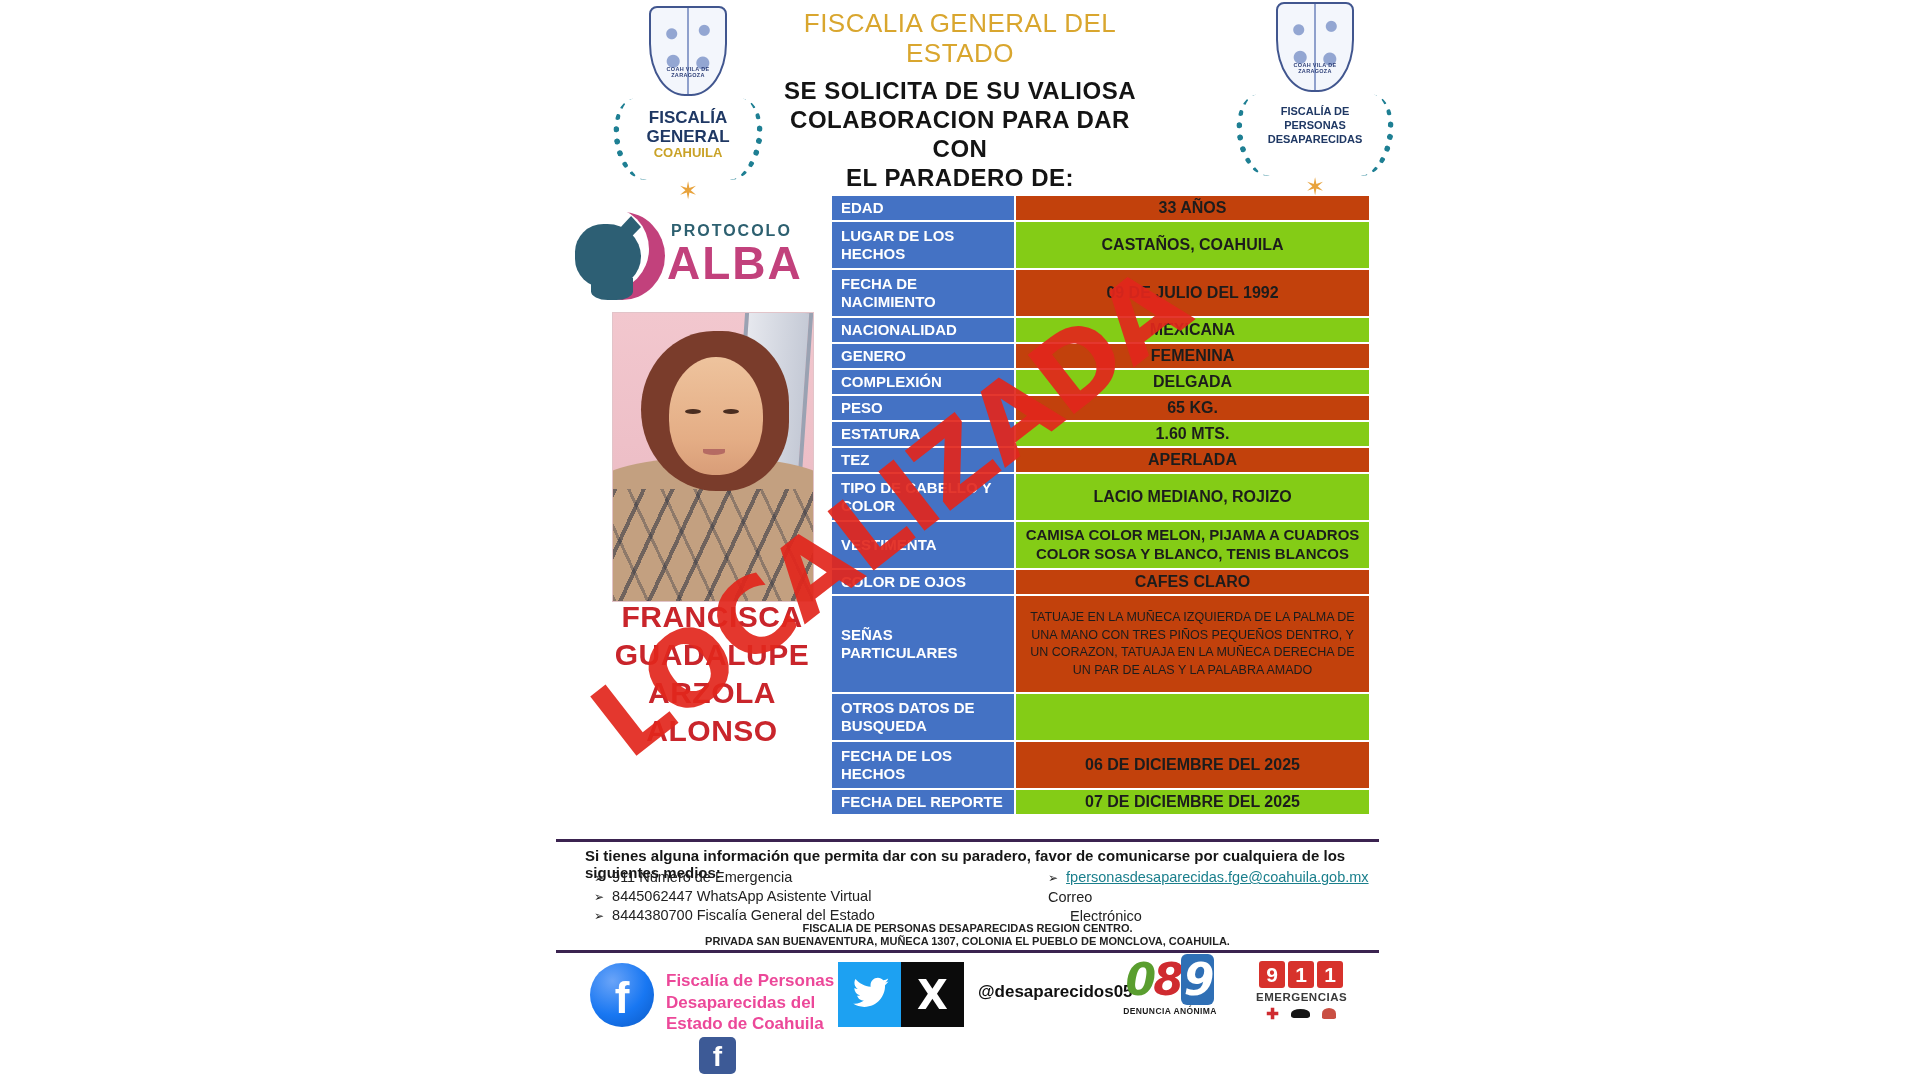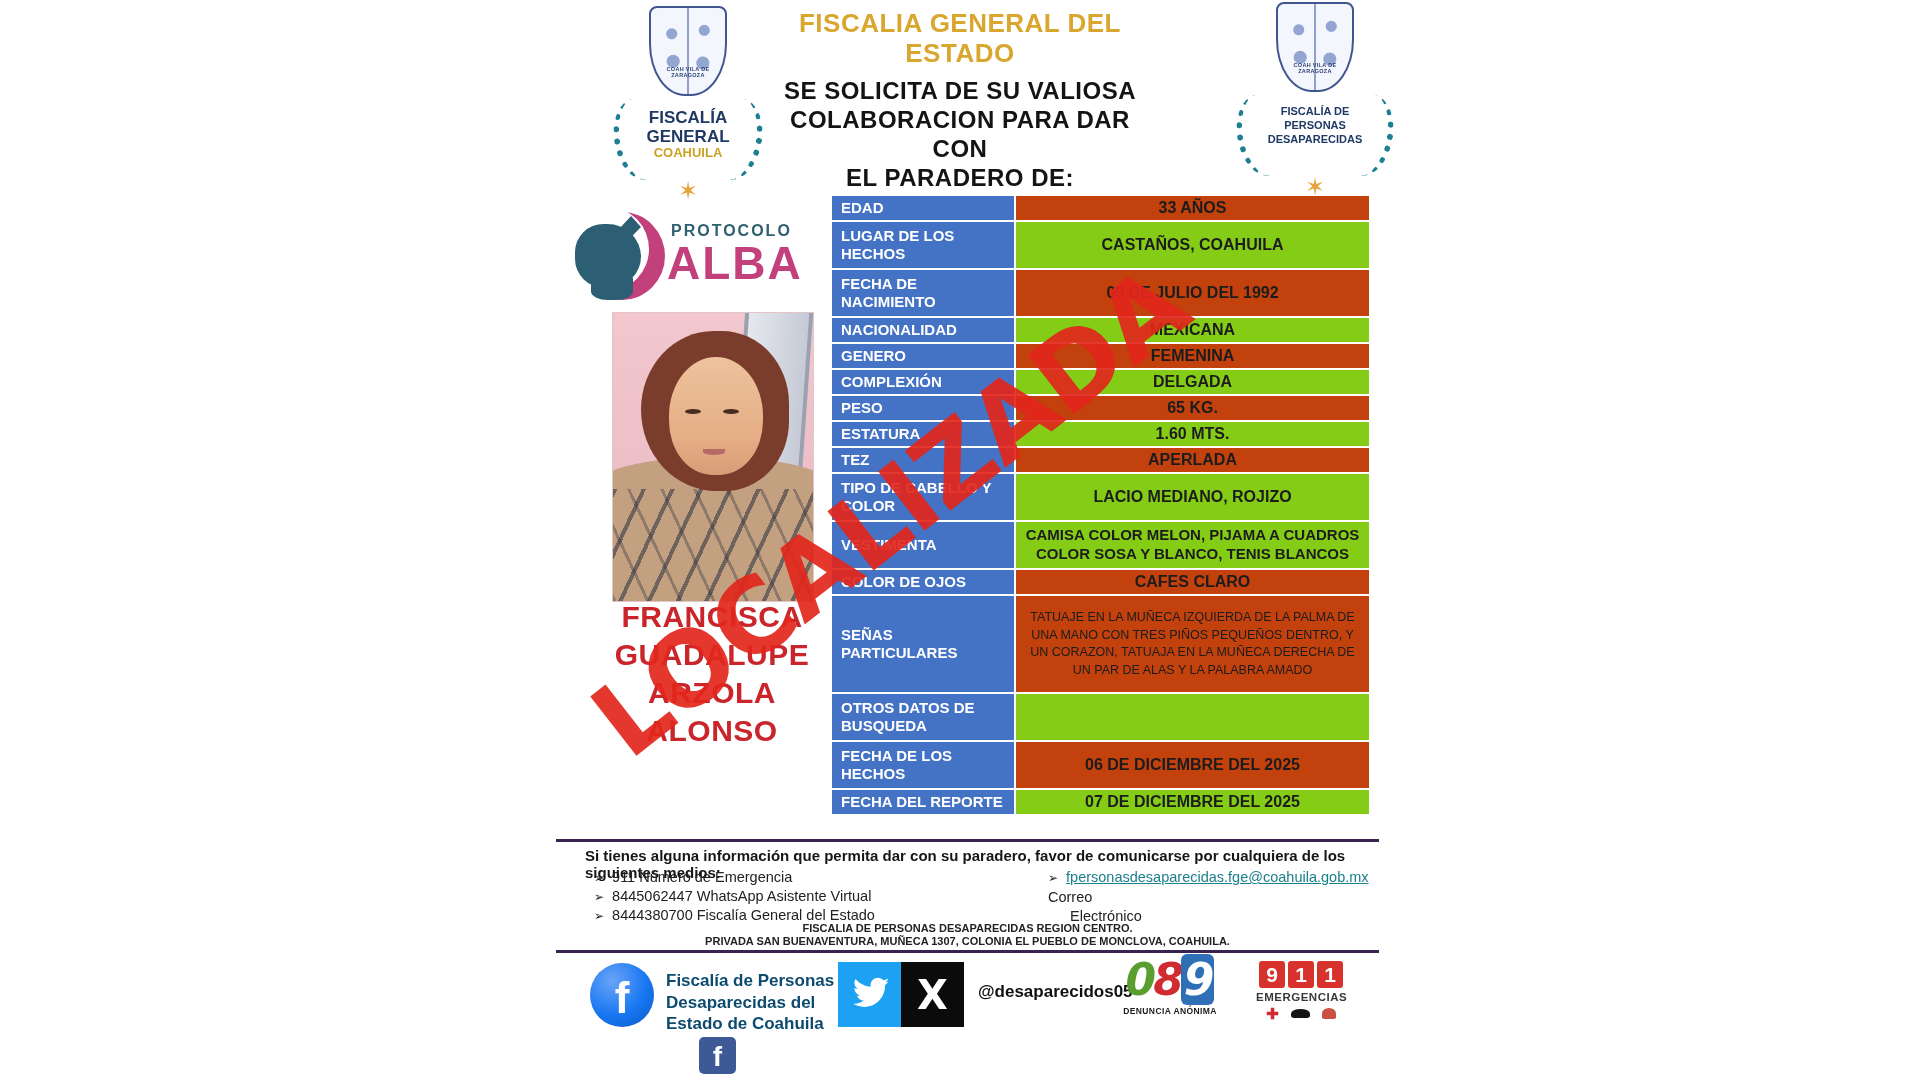--- a/index.html
+++ b/index.html
@@ -28,21 +28,21 @@
   .wtext .l1,.wtext .l2{font-weight:bold;color:#1f3864;}
   .wtext .l3{font-weight:bold;color:#c9a227;}
   .star{font-size:24px;color:#e8a33d;line-height:18px;}
   .emblem-left .wtext .l1,.emblem-left .wtext .l2{font-size:17px;line-height:19px;}
   .emblem-left .wtext .l3{font-size:13px;line-height:14px;}
   .emblem-right .wtext .l1,.emblem-right .wtext .l2,.emblem-right .wtext .l3{font-size:11px;line-height:14px;}
   .emblem-right .wtext .l3{color:#1f3864;}
 
   
   .gold-title{position:absolute;left:795px;top:8px;width:330px;text-align:center;
-          font-size:26px;line-height:30px;font-weight:bold;color:#d9a62e;letter-spacing:.5px;}
+          font-size:26px;line-height:30px;font-weight:normal;color:#d9a62e;letter-spacing:.5px;}
   .black-sub{position:absolute;left:762px;top:76px;width:396px;text-align:center;
           font-size:24px;line-height:29px;font-weight:bold;color:#141414;letter-spacing:.5px;}
 
   
   .alba{position:absolute;left:575px;top:208px;width:290px;height:96px;}
   .alba-icon{position:absolute;left:0;top:4px;width:90px;height:90px;}
   .alba-pink{position:absolute;right:0;top:0;width:86px;height:88px;border-radius:50%;background:#c2417c;}
   .alba-pink-cut{position:absolute;right:16px;top:-5px;width:82px;height:84px;border-radius:50%;background:#ffffff;}
   .alba-head{position:absolute;left:0;top:12px;width:66px;height:64px;border-radius:46% 54% 52% 48%;background:#2d5f74;}
   .alba-bun{position:absolute;left:44px;top:4px;width:22px;height:20px;background:#2d5f74;
@@ -107,21 +107,21 @@
   .c-email{position:absolute;left:1048px;top:868px;width:330px;font-size:14.5px;color:#222;line-height:19px;}
   .c-link{color:#1a7f8c;text-decoration:underline;}
   .c-email-l2{margin-left:22px;}
   .c-office{position:absolute;left:556px;width:823px;text-align:center;font-weight:bold;color:#222;font-size:11px;line-height:13px;}
   .c-office1{top:922px;} .c-office2{top:935px;}
 
   
   .fb-circle{position:absolute;left:590px;top:963px;width:64px;height:64px;border-radius:50%;
       background:radial-gradient(circle at 35% 28%,#6aa4f8,#1877f2 55%,#0a58c4 100%);
       color:#fff;font-weight:bold;font-size:44px;display:flex;align-items:flex-end;justify-content:center;line-height:58px;}
-  .fb-label{position:absolute;left:666px;top:970px;font-size:17px;line-height:21.5px;font-weight:bold;color:#0c4a6e;}
+  .fb-label{position:absolute;left:666px;top:970px;font-size:17px;line-height:21.5px;font-weight:bold;color:#ec4899;}
   .fb-small{position:absolute;left:699px;top:1037px;width:37px;height:37px;border-radius:5px;background:#3d5a96;
       color:#fff;font-weight:bold;font-size:28px;display:flex;align-items:flex-end;justify-content:center;line-height:34px;}
   .tw-sq{position:absolute;left:838px;top:962px;width:63px;height:65px;background:#1da1f2;
       display:flex;align-items:center;justify-content:center;}
   .x-sq{position:absolute;left:901px;top:962px;width:63px;height:65px;background:#0b0b0b;
       color:#fff;display:flex;align-items:center;justify-content:center;font-size:40px;font-weight:bold;
       font-family:"DejaVu Sans",sans-serif;}
   .handle{position:absolute;left:978px;top:982px;font-size:17px;font-weight:bold;color:#101010;}
   .o89{position:absolute;left:1120px;top:956px;width:100px;text-align:center;}
   .o89-digits{font-size:44px;line-height:48px;font-weight:bold;font-style:italic;letter-spacing:-3px;

